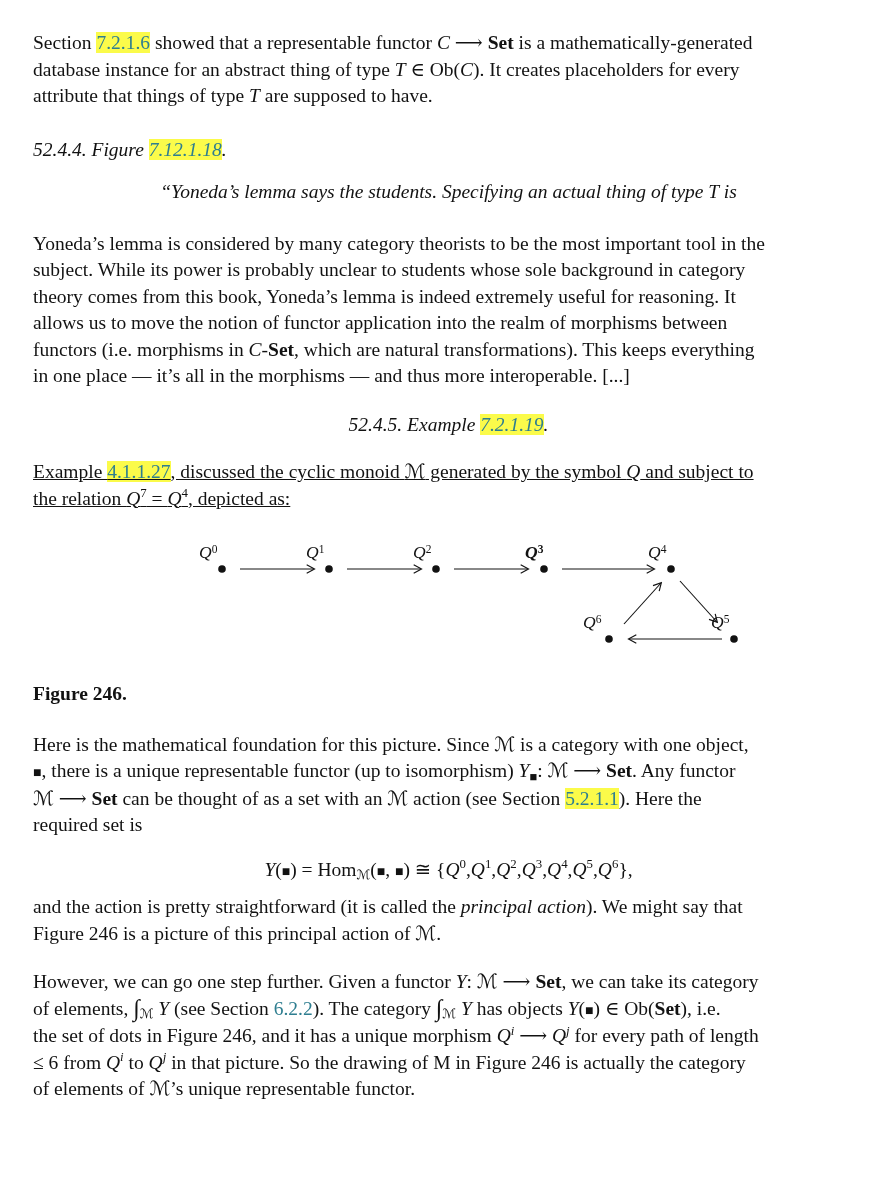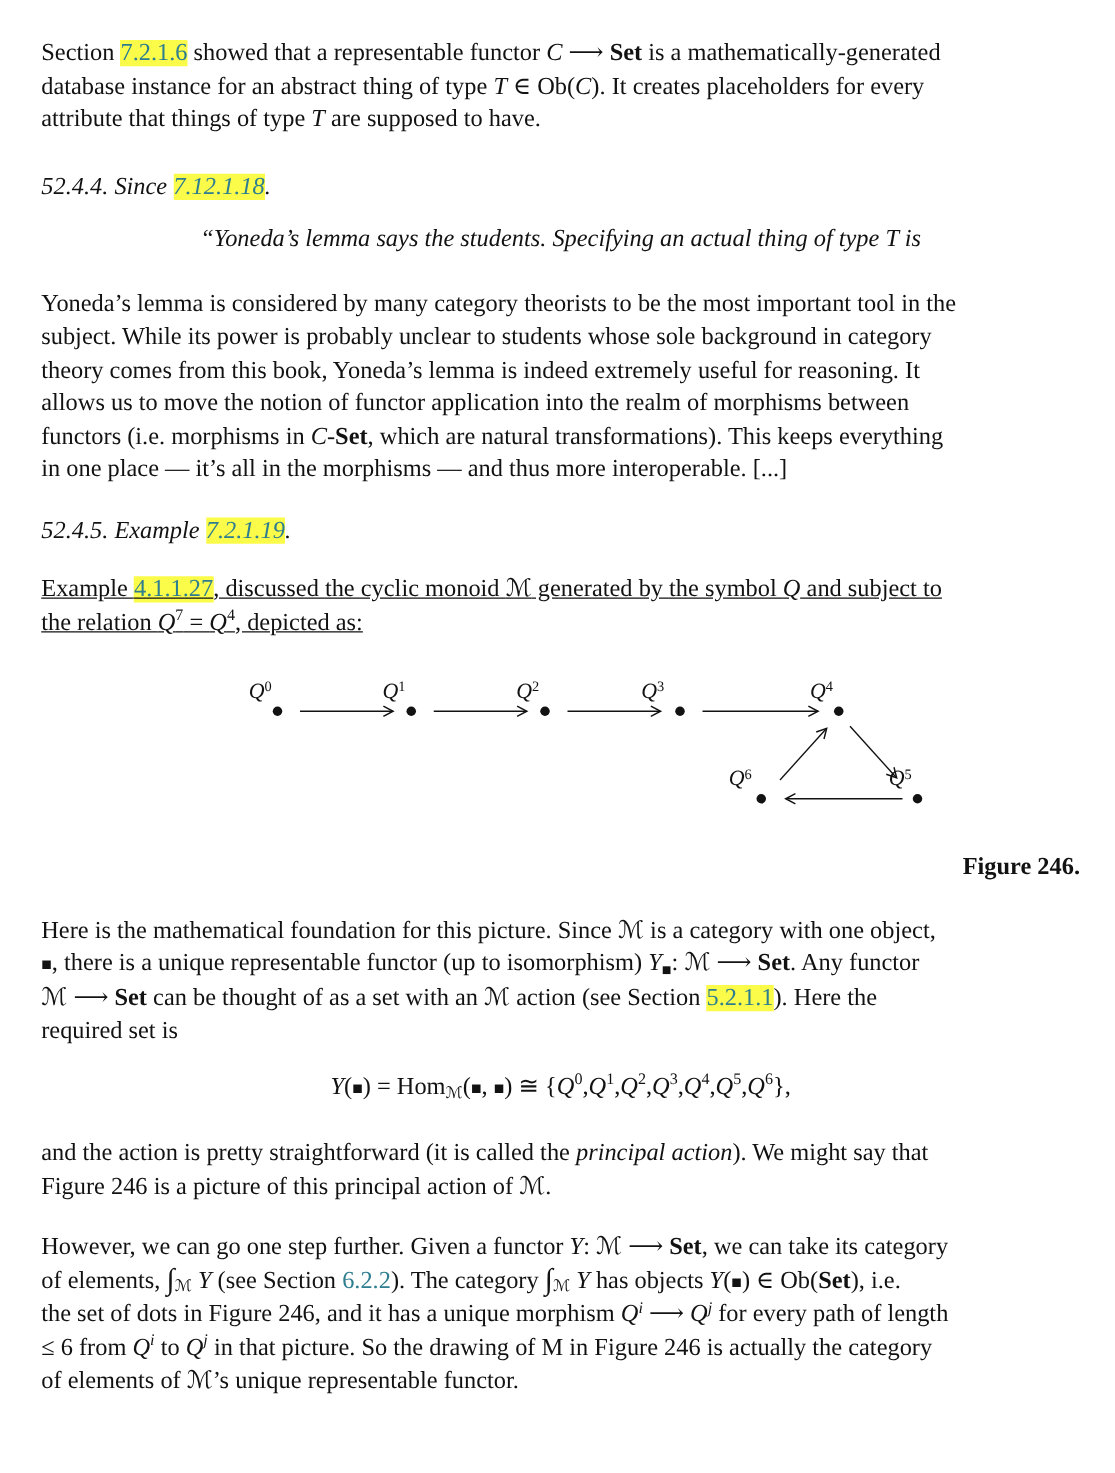--- a/index.html
+++ b/index.html
@@ -24,40 +24,40 @@
   .cal{font-style:italic;}
   .lk{color:var(--link);}
   .hl{background:var(--hl);}
   .sq{font-size:72%;}
   .sup{font-size:66%;position:relative;top:-0.55em;line-height:0;}
   .sub{font-size:66%;position:relative;top:0.30em;line-height:0;}
   .int{font-size:122%;line-height:0;position:relative;top:0.06em;}
   .mt-h1{margin-top:27px;}
   .quote{margin-top:16px;text-align:center;}
   .mt-p2{margin-top:25px;}
-  .mt-h2{margin-top:22px;}
+  .mt-h2{margin-top:22px;text-align:center;}
   .mt-p3{margin-top:21px;text-decoration:underline;}
   .diagram{position:relative;margin-top:20px;height:135px;}
   .diagram svg{position:absolute;left:0;top:0;}
   .dnode{position:absolute;width:46px;text-align:left;font-style:italic;font-size:17.5px;line-height:20px;}
   .dexp{font-style:normal;font-size:11.5px;position:relative;top:-0.45em;}
-  .caption{margin-top:14px;text-align:right;}
+  .caption{margin-top:14px;text-align:left;}
   .mt-p4{margin-top:24px;}
   .equation{margin-top:18px;text-align:center;}
-  .mt-p5{margin-top:26px;}
+  .mt-p5{margin-top:10px;}
   .mt-p6{margin-top:22px;}
 </style>
 </head>
 <body>
 
 <div class="page">
 
   <p class="block"><span class="seg">Section </span><span class="seg lk hl">7.2.1.6</span><span class="seg"> showed that a representable functor </span><span class="seg cal">C</span><span class="seg"> ⟶ </span><span class="seg b">Set</span><span class="seg"> is a mathematically-generated</span><br><span class="seg">database instance for an abstract thing of type </span><span class="seg m">T</span><span class="seg"> ∈ Ob(</span><span class="seg cal">C</span><span class="seg">). It creates placeholders for every</span><br><span class="seg">attribute that things of type </span><span class="seg m">T</span><span class="seg"> are supposed to have.</span></p>
 
-  <p class="block mt-h1"><span class="seg i">52.4.4. Since </span><span class="seg i lk hl">7.12.1.18</span><span class="seg i">.</span></p>
+  <p class="block mt-h1"><span class="seg i">52.4.4. Figure </span><span class="seg i lk hl">7.12.1.18</span><span class="seg i">.</span></p>
 
   <p class="block quote"><span class="seg i">“Yoneda’s lemma says the students. Specifying an actual thing of type T is</span><br></p>
 
   <p class="block mt-p2"><span class="seg">Yoneda’s lemma is considered by many category theorists to be the most important tool in the</span><br><span class="seg">subject. While its power is probably unclear to students whose sole background in category</span><br><span class="seg">theory comes from this book, Yoneda’s lemma is indeed extremely useful for reasoning. It</span><br><span class="seg">allows us to move the notion of functor application into the realm of morphisms between</span><br><span class="seg">functors (i.e. morphisms in </span><span class="seg cal">C</span><span class="seg">-</span><span class="seg b">Set</span><span class="seg">, which are natural transformations). This keeps everything</span><br><span class="seg">in one place — it’s all in the morphisms — and thus more interoperable. [...]</span></p>
 
   <p class="block mt-h2"><span class="seg i">52.4.5. Example </span><span class="seg i lk hl">7.2.1.19</span><span class="seg i">.</span></p>
 
   <p class="block mt-p3"><span class="seg">Example </span><span class="seg lk hl">4.1.1.27</span><span class="seg">, discussed the cyclic monoid </span><span class="seg cal">ℳ</span><span class="seg"> generated by the symbol </span><span class="seg m">Q</span><span class="seg"> and subject to</span><br><span class="seg">the relation </span><span class="seg m">Q</span><span class="seg sup">7</span><span class="seg"> = </span><span class="seg m">Q</span><span class="seg sup">4</span><span class="seg">, depicted as:</span></p>
 
   <div class="diagram">
@@ -81,21 +81,21 @@
       <circle cx="296" cy="37" r="3.8" fill="#121212"></circle>
       <circle cx="403" cy="37" r="3.8" fill="#121212"></circle>
       <circle cx="511" cy="37" r="3.8" fill="#121212"></circle>
       <circle cx="638" cy="37" r="3.8" fill="#121212"></circle>
       <circle cx="576" cy="107" r="3.8" fill="#121212"></circle>
       <circle cx="701" cy="107" r="3.8" fill="#121212"></circle>
     </svg>
     <div class="dnode" style="left:166px;top:10px;"><span>Q</span><span class="dexp">0</span></div>
     <div class="dnode" style="left:273px;top:10px;"><span>Q</span><span class="dexp">1</span></div>
     <div class="dnode" style="left:380px;top:10px;"><span>Q</span><span class="dexp">2</span></div>
-    <div class="dnode" style="left:480px;top:10px;"><span>Q</span><span class="dexp">3</span></div>
+    <div class="dnode" style="left:492px;top:10px;font-weight:bold;"><span>Q</span><span class="dexp">3</span></div>
     <div class="dnode" style="left:615px;top:10px;"><span>Q</span><span class="dexp">4</span></div>
     <div class="dnode" style="left:550px;top:80px;"><span>Q</span><span class="dexp">6</span></div>
     <div class="dnode" style="left:678px;top:80px;"><span>Q</span><span class="dexp">5</span></div>
   </div>
 
   <p class="block caption"><span class="seg b">Figure 246.</span></p>
 
   <p class="block mt-p4"><span class="seg">Here is the mathematical foundation for this picture. Since </span><span class="seg cal">ℳ</span><span class="seg"> is a category with one object,</span><br><span class="seg sq">■</span><span class="seg">, there is a unique representable functor (up to isomorphism) </span><span class="seg m">Y</span><span class="seg sub">■</span><span class="seg">: </span><span class="seg cal">ℳ</span><span class="seg"> ⟶ </span><span class="seg b">Set</span><span class="seg">. Any functor</span><br><span class="seg cal">ℳ</span><span class="seg"> ⟶ </span><span class="seg b">Set</span><span class="seg"> can be thought of as a set with an </span><span class="seg cal">ℳ</span><span class="seg"> action (see Section </span><span class="seg lk hl">5.2.1.1</span><span class="seg">). Here the</span><br><span class="seg">required set is</span></p>
 
   <p class="block equation"><span class="seg m">Y</span><span class="seg">(</span><span class="seg sq">■</span><span class="seg">) = Hom</span><span class="seg sub cal">ℳ</span><span class="seg">(</span><span class="seg sq">■</span><span class="seg">, </span><span class="seg sq">■</span><span class="seg">) ≅ {</span><span class="seg m">Q</span><span class="seg sup">0</span><span class="seg">,</span><span class="seg m">Q</span><span class="seg sup">1</span><span class="seg">,</span><span class="seg m">Q</span><span class="seg sup">2</span><span class="seg">,</span><span class="seg m">Q</span><span class="seg sup">3</span><span class="seg">,</span><span class="seg m">Q</span><span class="seg sup">4</span><span class="seg">,</span><span class="seg m">Q</span><span class="seg sup">5</span><span class="seg">,</span><span class="seg m">Q</span><span class="seg sup">6</span><span class="seg">},</span></p>

